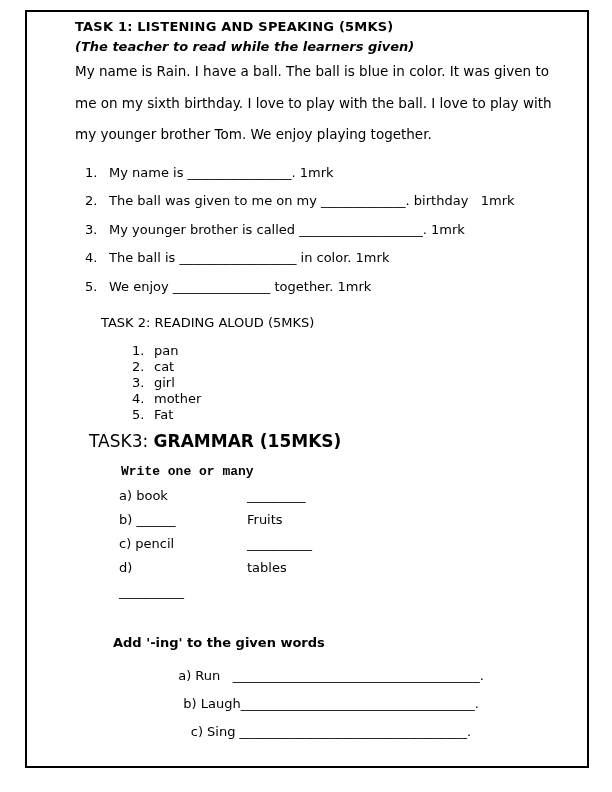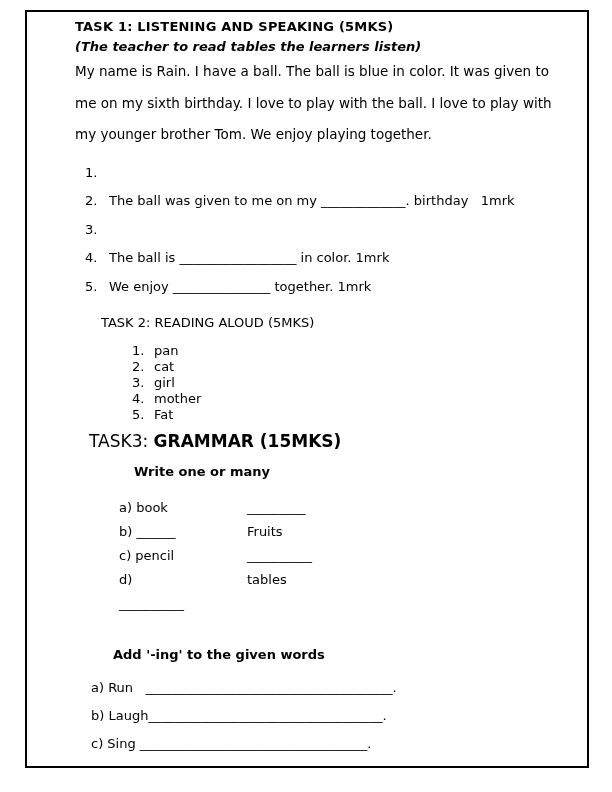--- a/index.html
+++ b/index.html
@@ -25,54 +25,56 @@
   .q { display: flex; line-height: 28.5px; }
   .q .num { width: 24px; flex: none; }
   .q .qtext { white-space: pre-wrap; }
   .t2-title { margin-top: 13px; margin-left: 26px; font-size: 13px; font-weight: normal; line-height: 18px; }
   .words { margin-top: 11px; margin-left: 57px; font-size: 13px; }
   .word { display: flex; line-height: 16px; }
   .word .num { width: 22px; flex: none; }
   .t3-title { margin-top: 9px; margin-left: 14px; font-size: 17px; line-height: 18px; }
   .t3-title .bold { font-weight: bold; }
   .sub-heading { font-size: 13px; font-weight: bold; line-height: 18px; }
-  .one-many-heading { margin-top: 13px; margin-left: 59px; }
-  .grammar { margin-top: 15px; margin-left: 44px; font-size: 13px; }
+  .one-many-heading { margin-top: 13px; margin-left: 46px; font-family: Liberation Mono, monospace; }
+  .grammar { margin-top: 3px; margin-left: 44px; font-size: 13px; }
   .grow { display: flex; line-height: 24px; }
   .grow .left { width: 128px; flex: none; white-space: pre-wrap; }
   .grow .right { white-space: pre-wrap; }
   .add-ing-heading { margin-top: 30px; margin-left: 38px; }
-  .ing-rows { margin-top: 10px; margin-left: 16px; font-size: 13px; }
+  .ing-rows { margin-top: 10px; margin-left: 16px; font-size: 13px; text-align: center; }
   .ing-row { line-height: 28px; white-space: pre-wrap; }
 </style>
 </head>
 <body>
 
 <div class="sheet">
   <div class="frame">
 
     <div class="t1-title">TASK 1: LISTENING AND SPEAKING (5MKS)</div>
-    <div class="t1-sub">(The teacher to read tables the learners listen)</div>
+    <div class="t1-sub">(The teacher to read while the learners given)</div>
 
     <div class="passage">
       <div class="pline">My name is Rain. I have a ball. The ball is blue in color. It was given to</div>
       <div class="pline">me on my sixth birthday. I love to play with the ball. I love to play with</div>
       <div class="pline">my younger brother Tom. We enjoy playing together.</div>
     </div>
 
     <div class="questions">
       <div class="q">
         <span class="num">1.</span>
+        <span class="qtext">My name is ________________. 1mrk</span>
       </div>
       <div class="q">
         <span class="num">2.</span>
         <span class="qtext">The ball was given to me on my _____________. birthday   1mrk</span>
       </div>
       <div class="q">
         <span class="num">3.</span>
+        <span class="qtext">My younger brother is called ___________________. 1mrk</span>
       </div>
       <div class="q">
         <span class="num">4.</span>
         <span class="qtext">The ball is __________________ in color. 1mrk</span>
       </div>
       <div class="q">
         <span class="num">5.</span>
         <span class="qtext">We enjoy _______________ together. 1mrk</span>
       </div>
     </div>

